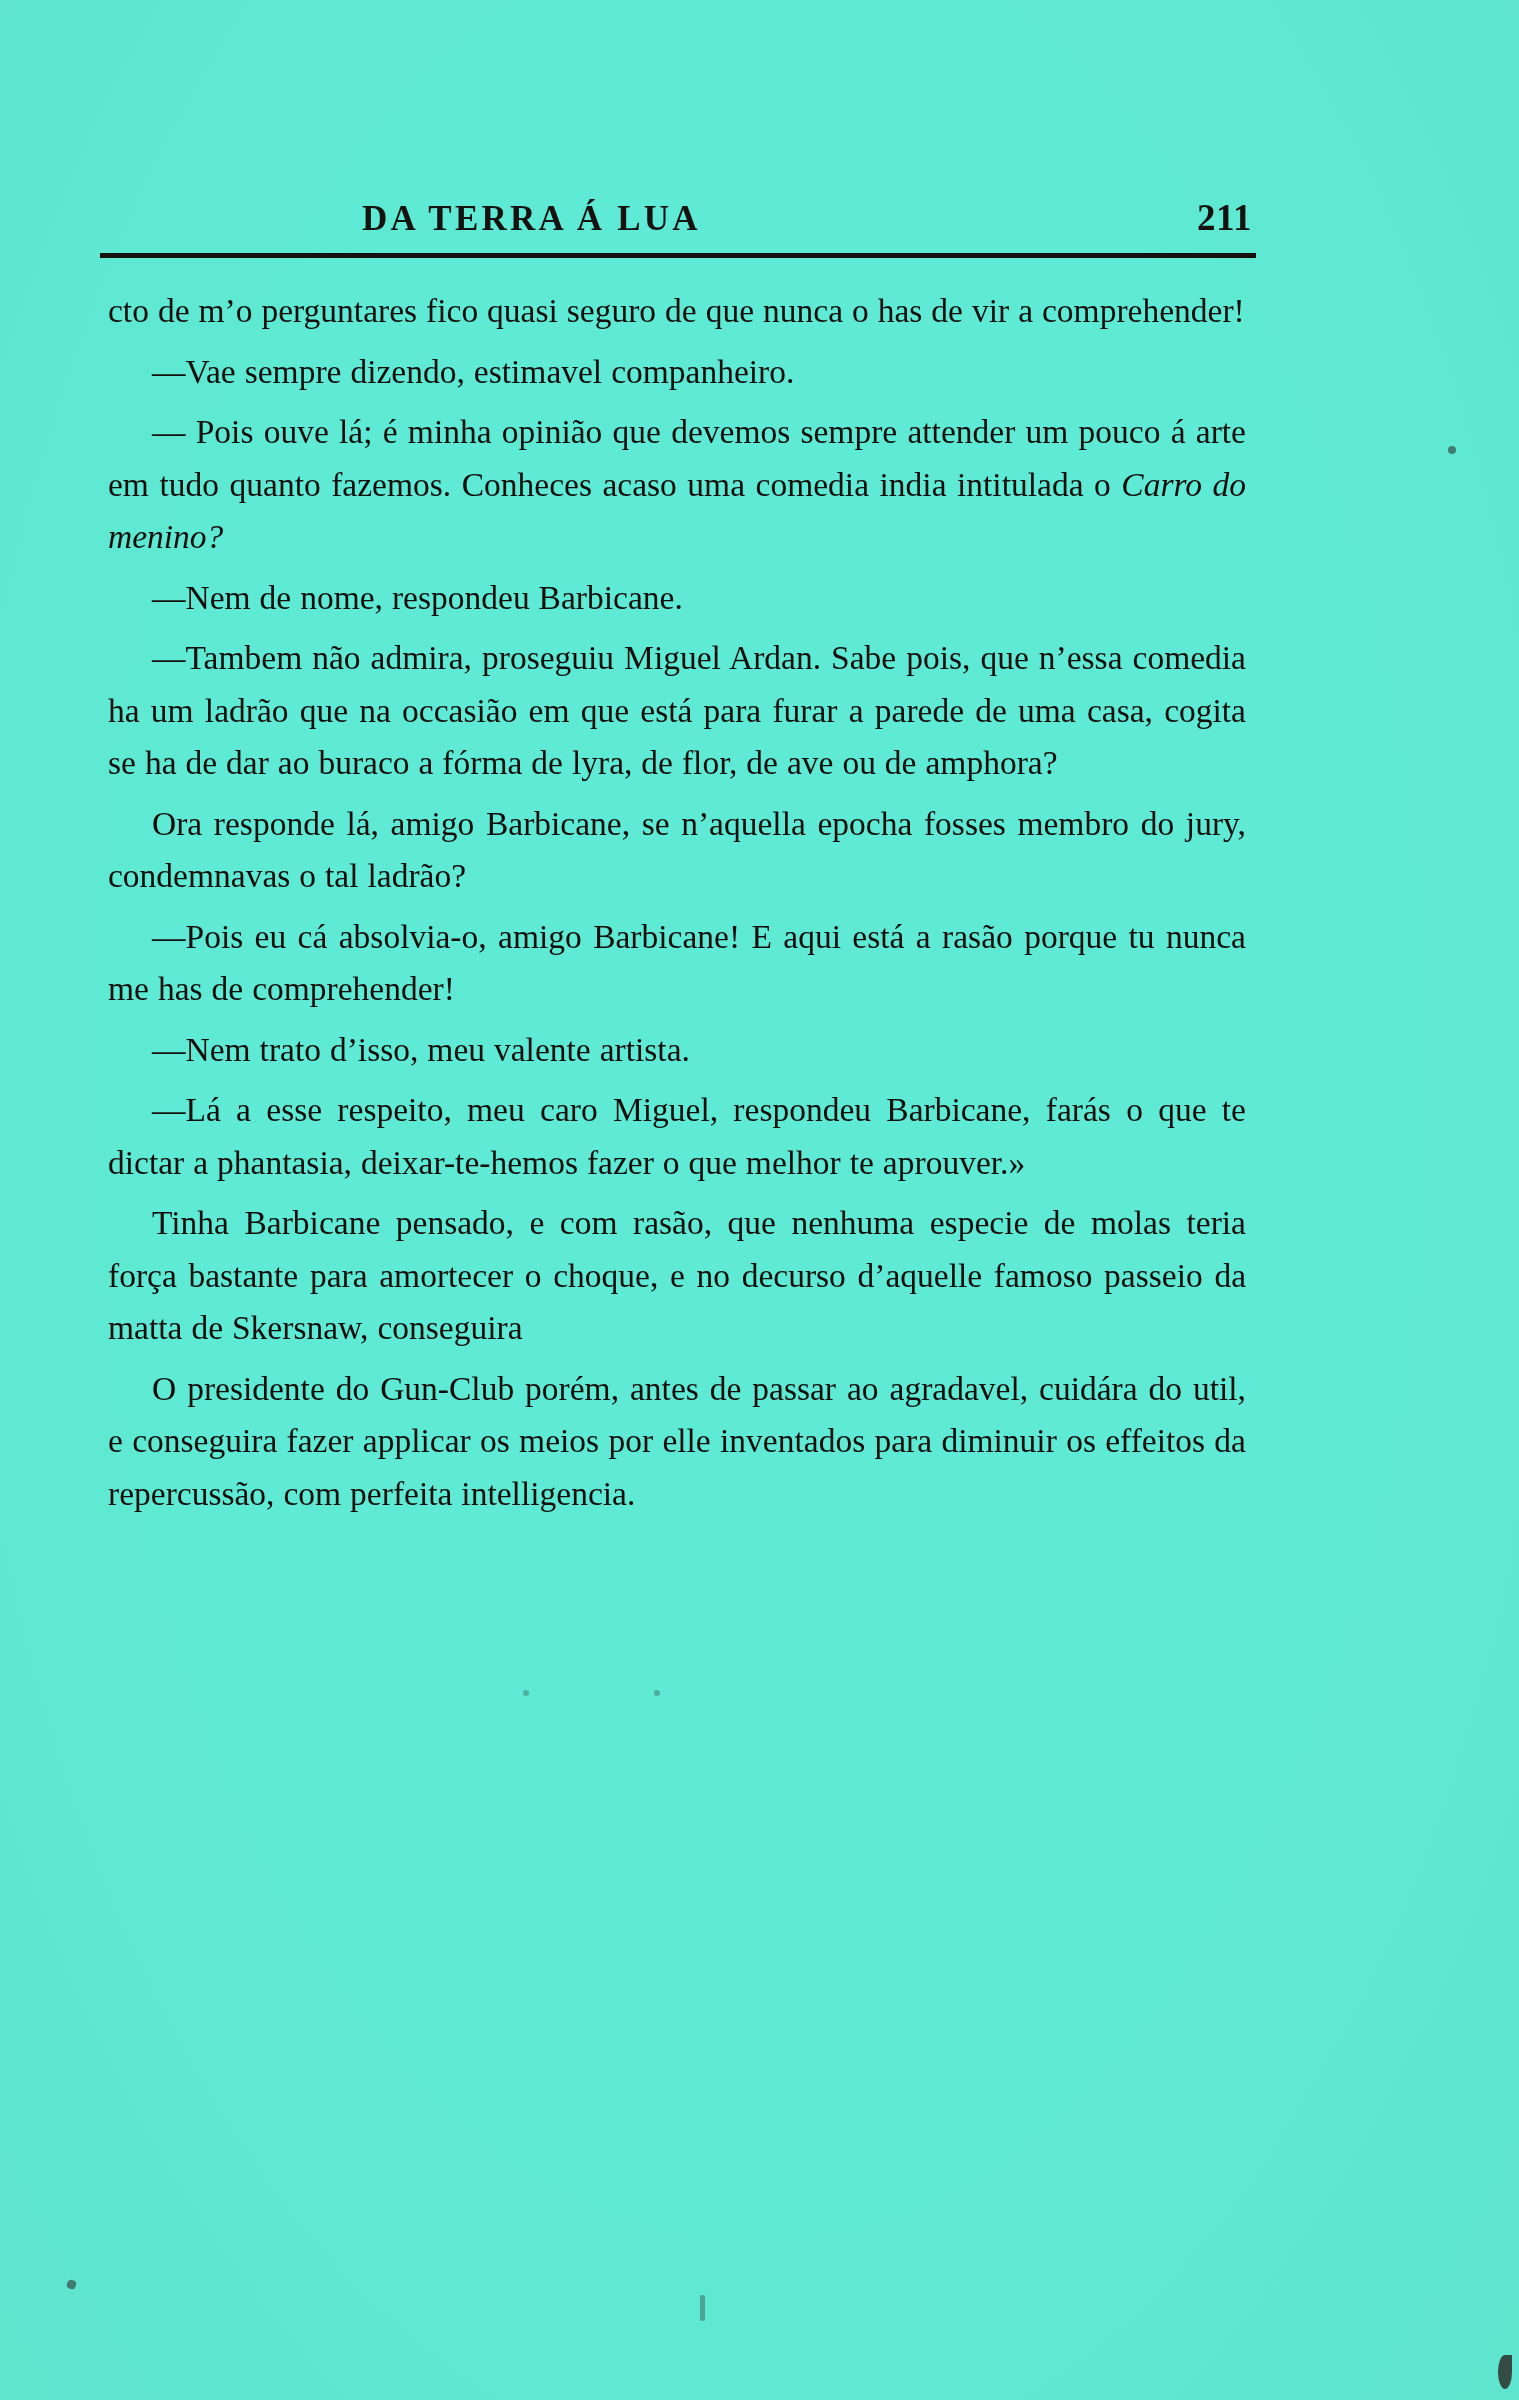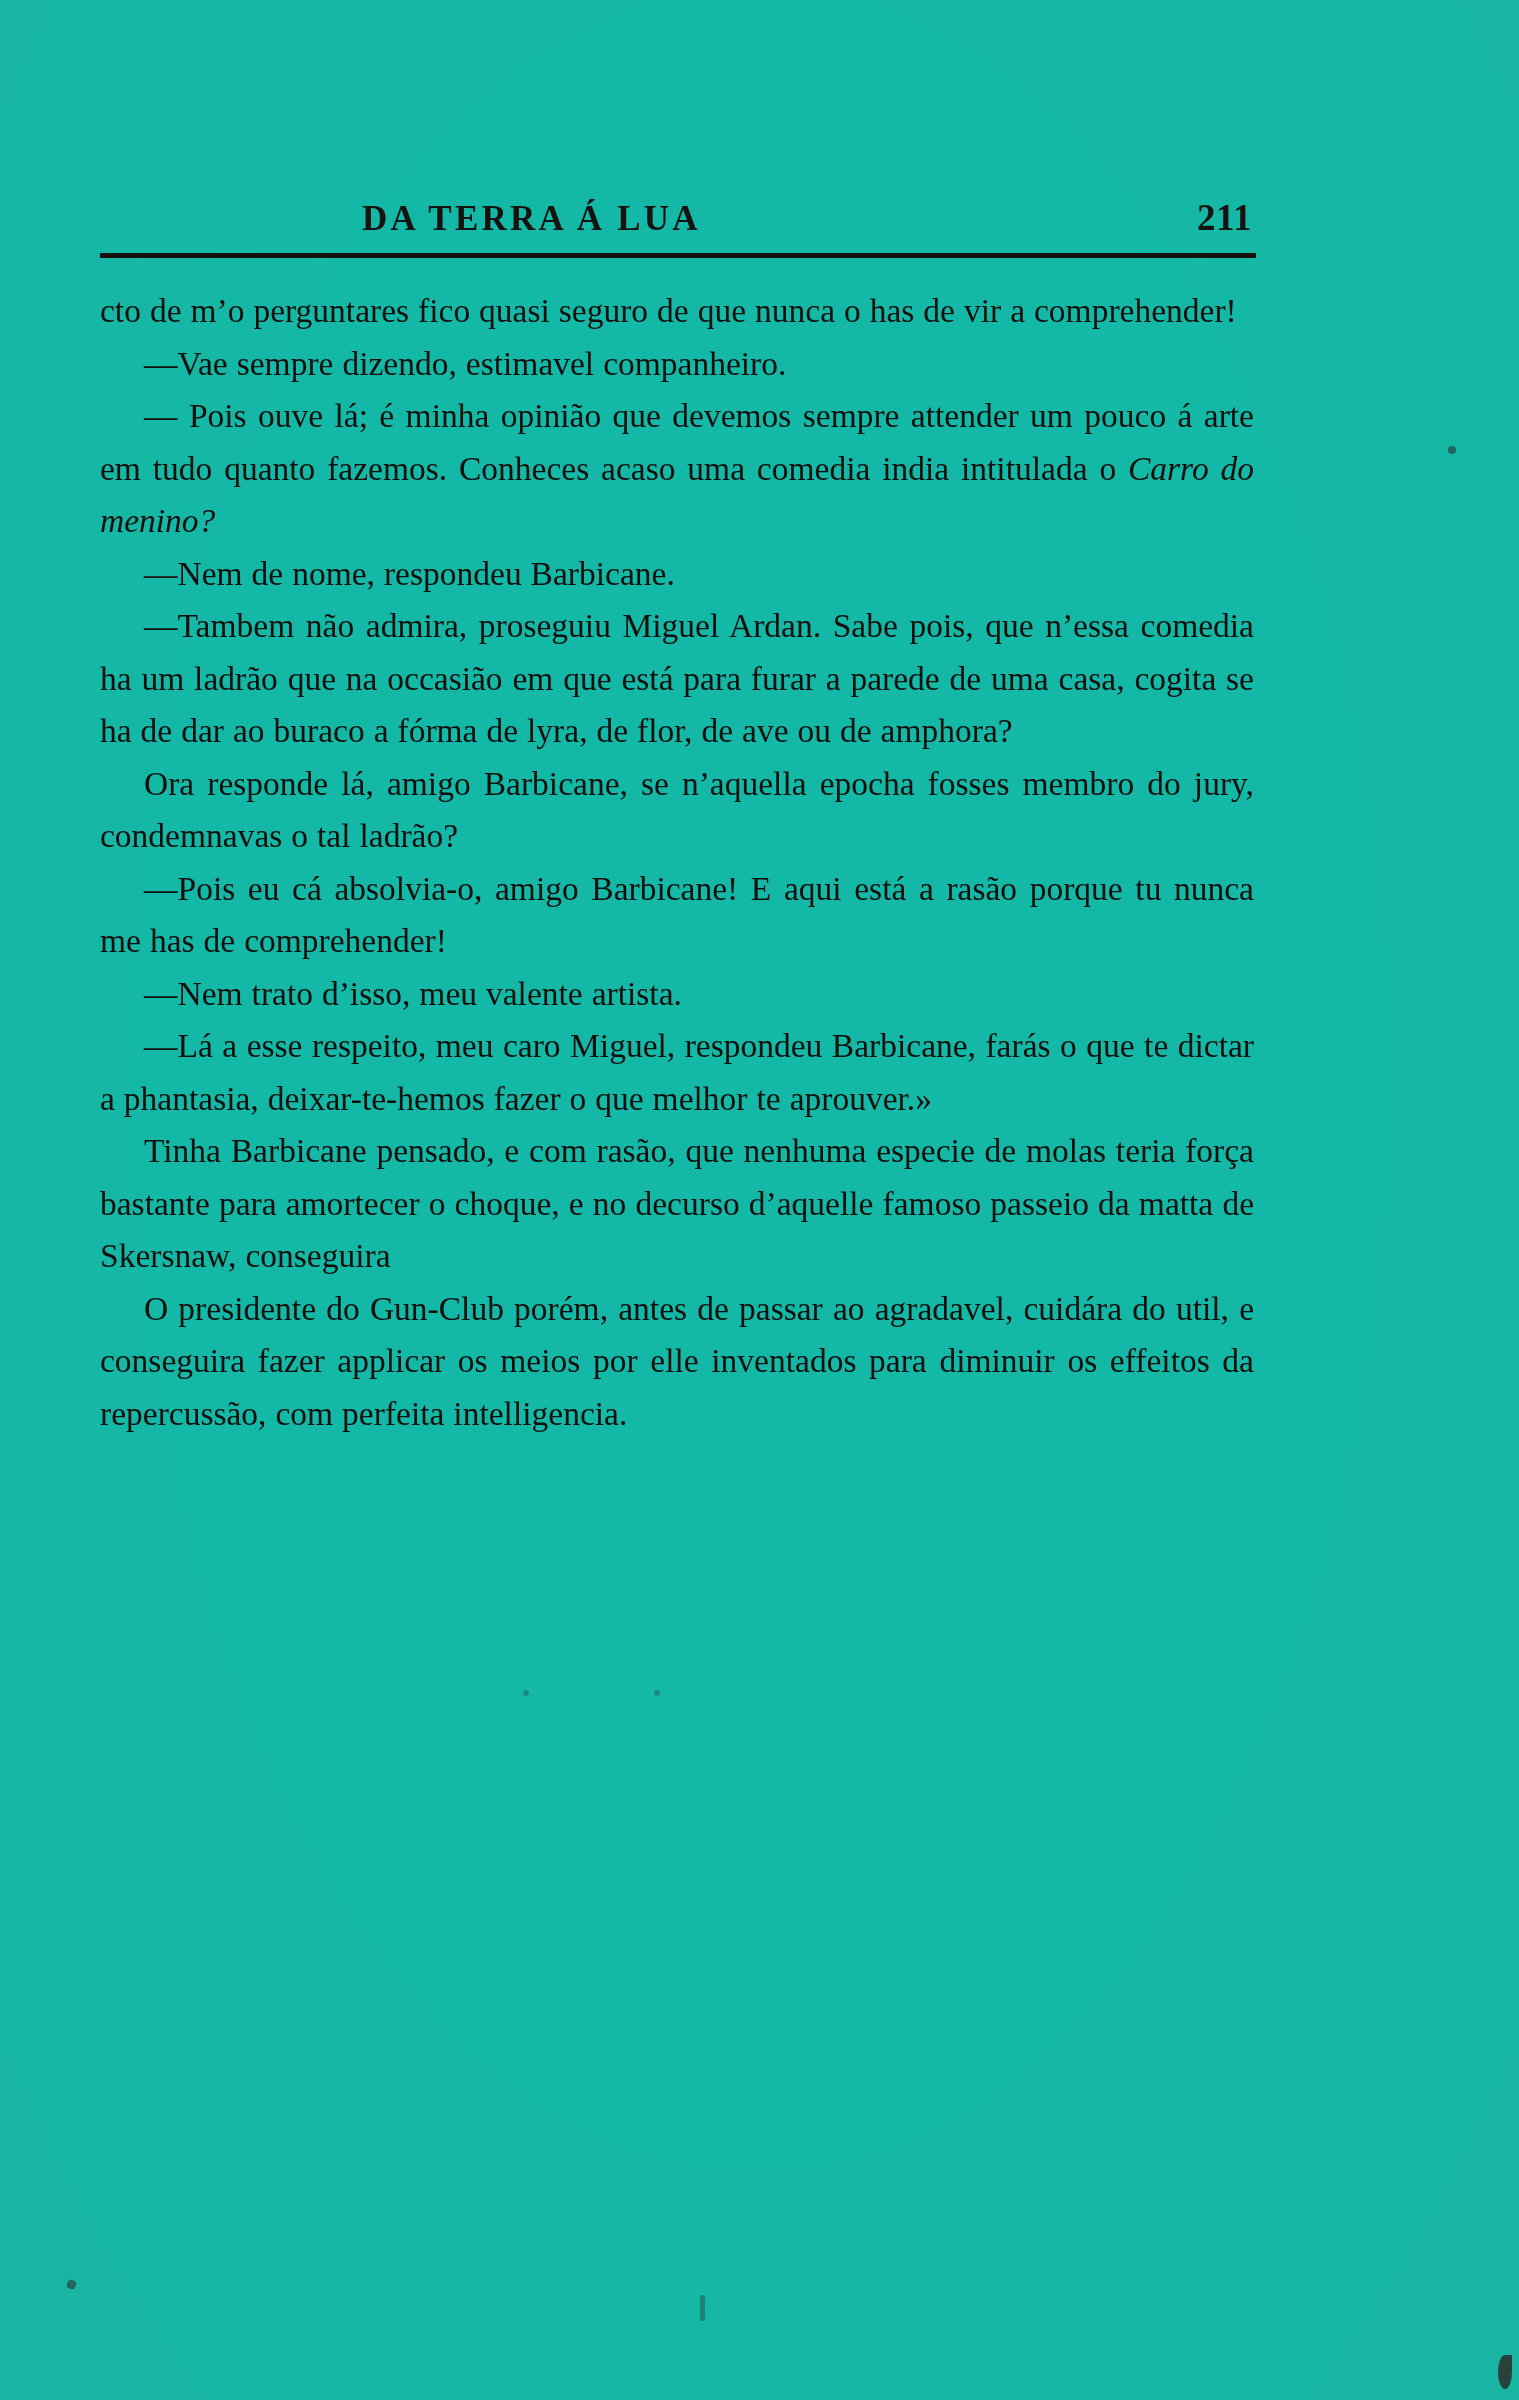--- a/index.html
+++ b/index.html
@@ -15,21 +15,21 @@
     color: #100d0a;
     overflow: hidden;
   }
 
   .page {
     position: absolute;
     left: 0;
     top: 0;
     width: 1519px;
     height: 2400px;
-    background: #14b8a6;
+    background: #5eead4;
   }
 
   
   .paper-tone {
     position: absolute;
     inset: 0;
     background:
       radial-gradient(ellipse at 50% 45%, rgba(255,255,255,0) 55%, rgba(120,115,105,0.05) 100%);
     pointer-events: none;
   }
@@ -76,21 +76,21 @@
     width: 1154px;
     font-size: 33.5px;
     line-height: 52.5px;
     text-align: justify;
     text-justify: inter-word;
     color: #120f0c;
     word-spacing: 0.6px;
   }
 
   .body-text p {
-    margin: 0;
+    margin: 8px;
     text-indent: 0;
   }
 
   .body-text p.indent {
     text-indent: 44px;
   }
 
   .body-text i {
     font-style: italic;
   }

